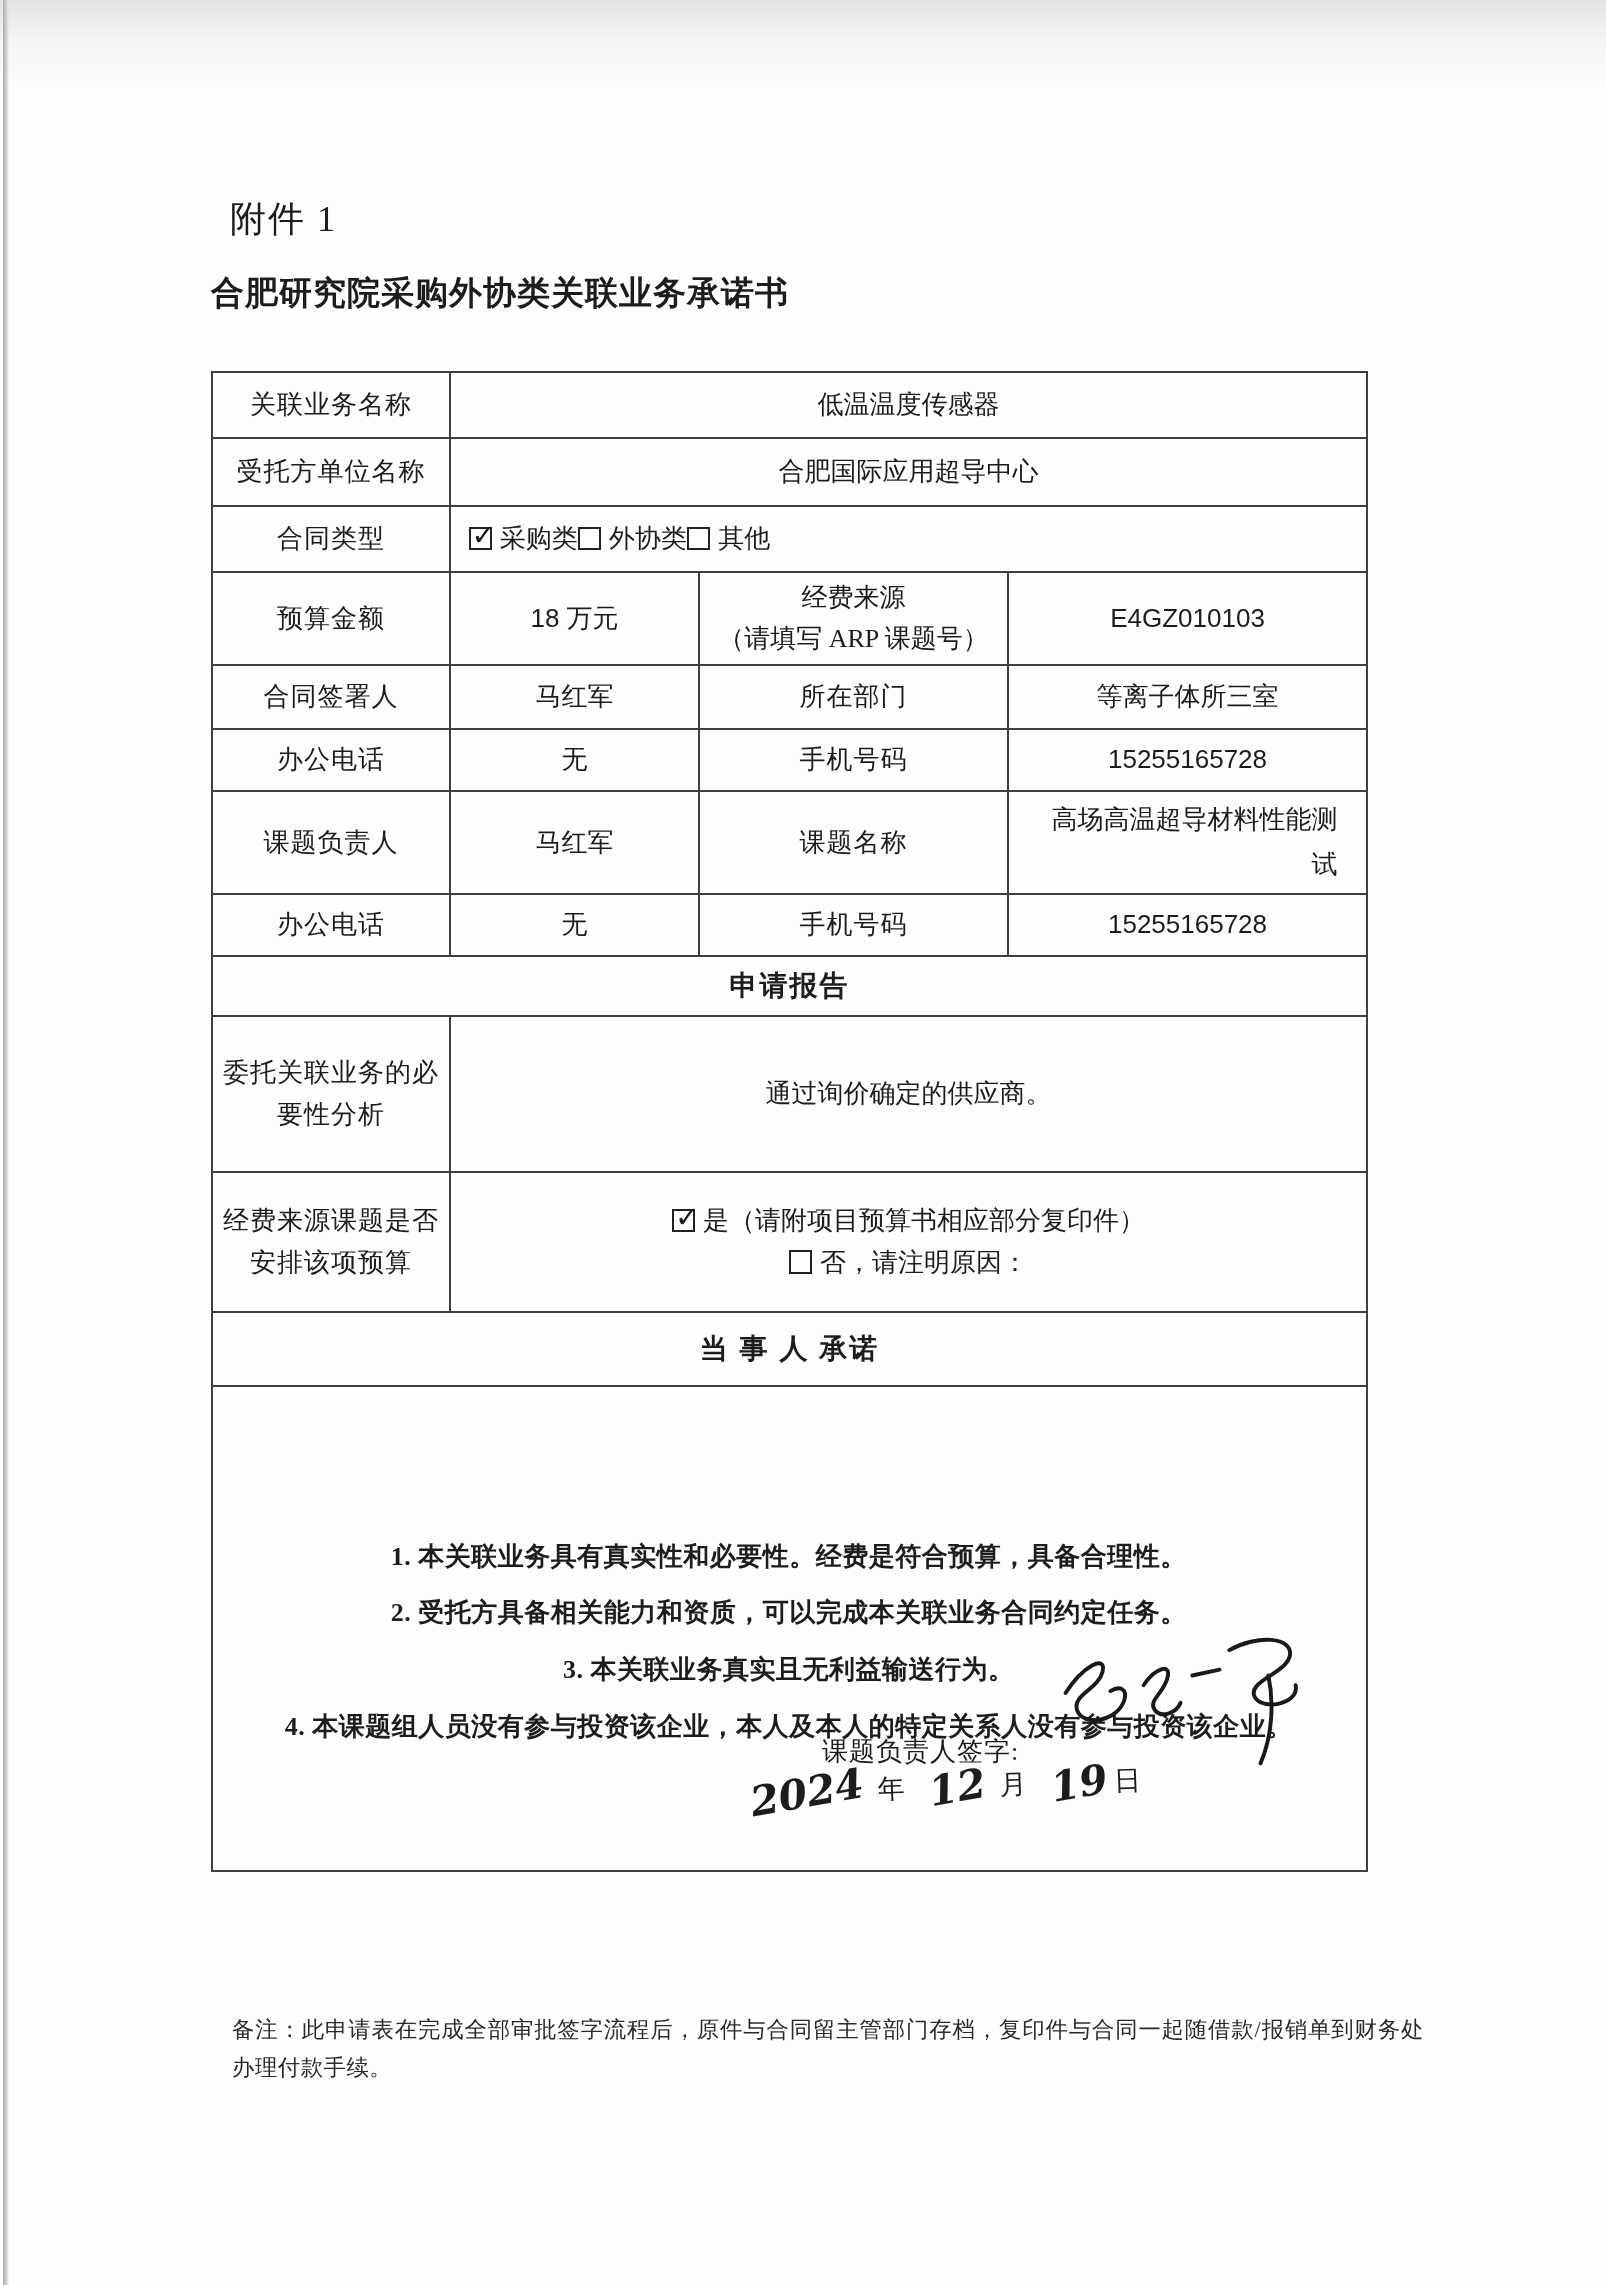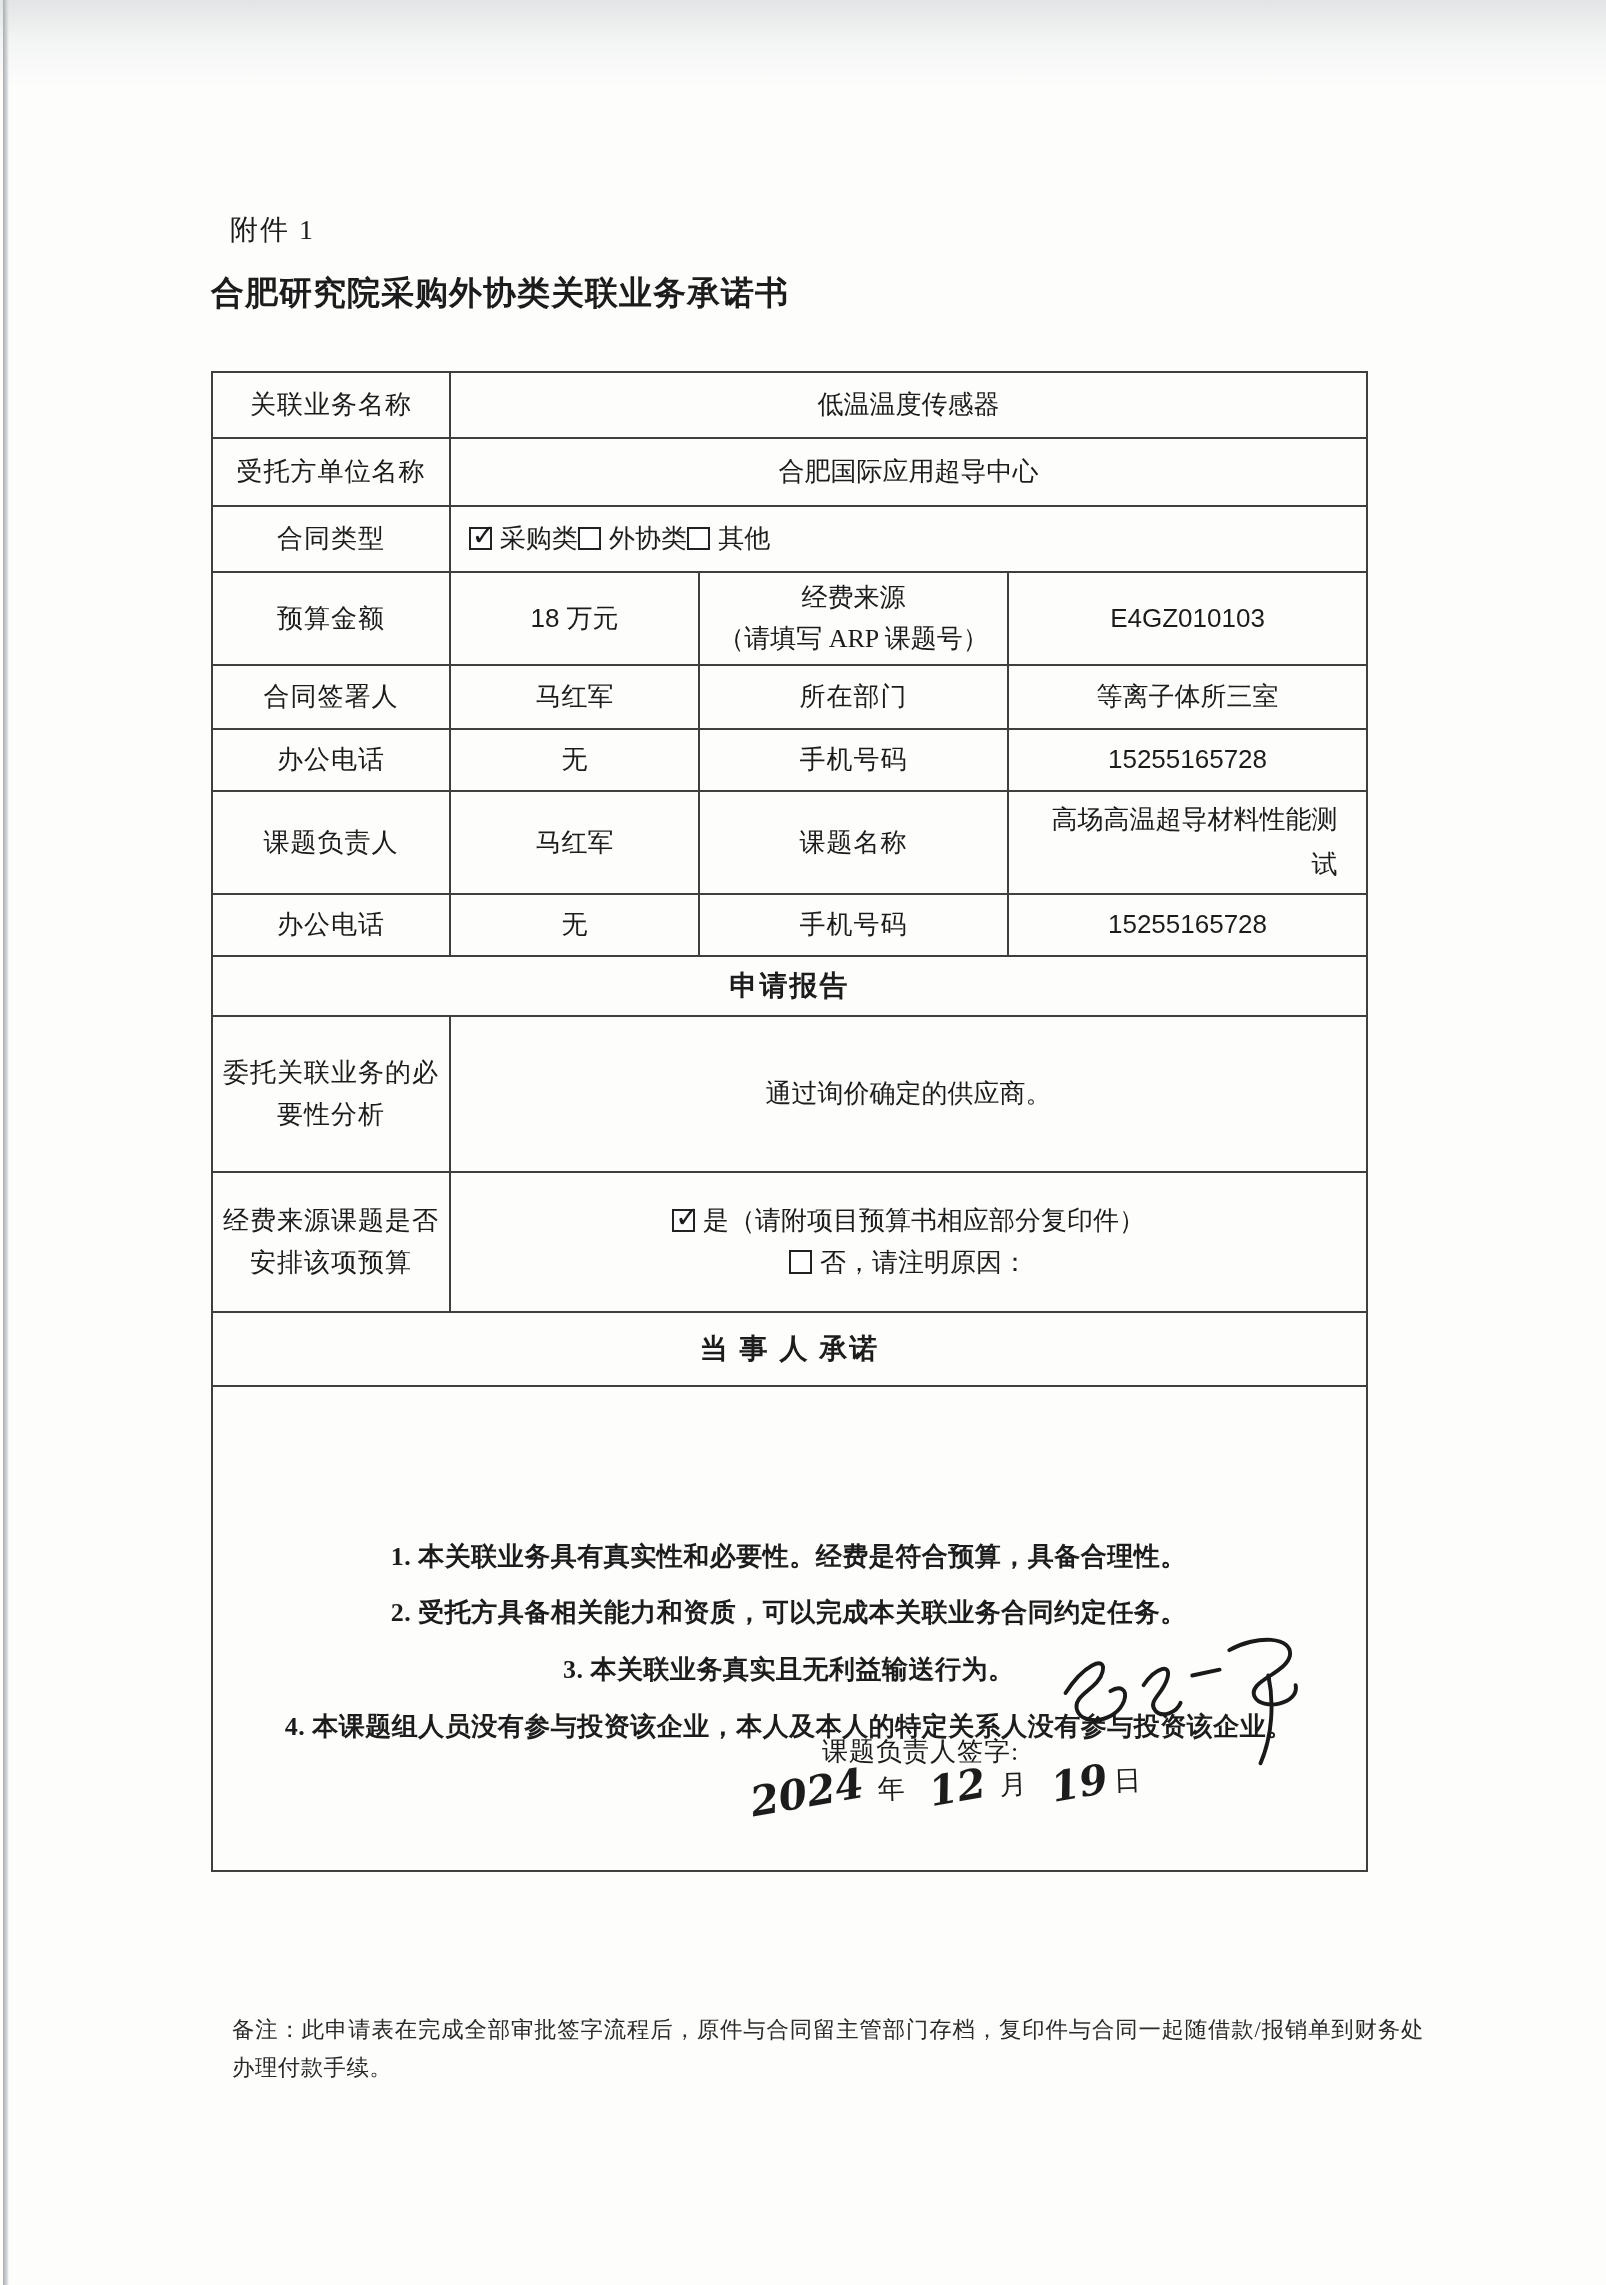--- a/index.html
+++ b/index.html
@@ -15,22 +15,22 @@
     position:absolute; left:0; top:0; width:100%; height:88px;
     background:linear-gradient(to bottom, #e2e4e5 0%, #f3f4f4 45%, rgba(253,253,252,0) 100%);
     pointer-events:none;
   }
   .scan-left {
     position:absolute; left:2.9px; top:0; width:5.9px; height:100%;
     background:linear-gradient(to right, #a9aeb2, #d9dbdc 70%, rgba(253,253,252,0));
     pointer-events:none;
   }
   .attachment {
-    position:absolute; left:230px; top:211px;
-    font-size:28px; letter-spacing:2px;
+    position:absolute; left:230px; top:195px;
+    font-size:36px; letter-spacing:2px;
   }
   .title {
     position:absolute; left:211px; top:271px; width:1155px;
     text-align:left;
     font-family:"Liberation Sans", sans-serif;
     font-weight:bold; font-size:33px; letter-spacing:1px;
   }
   table.form {
     position:absolute; left:211px; top:371px;
     width:1155px; height:1497px;

